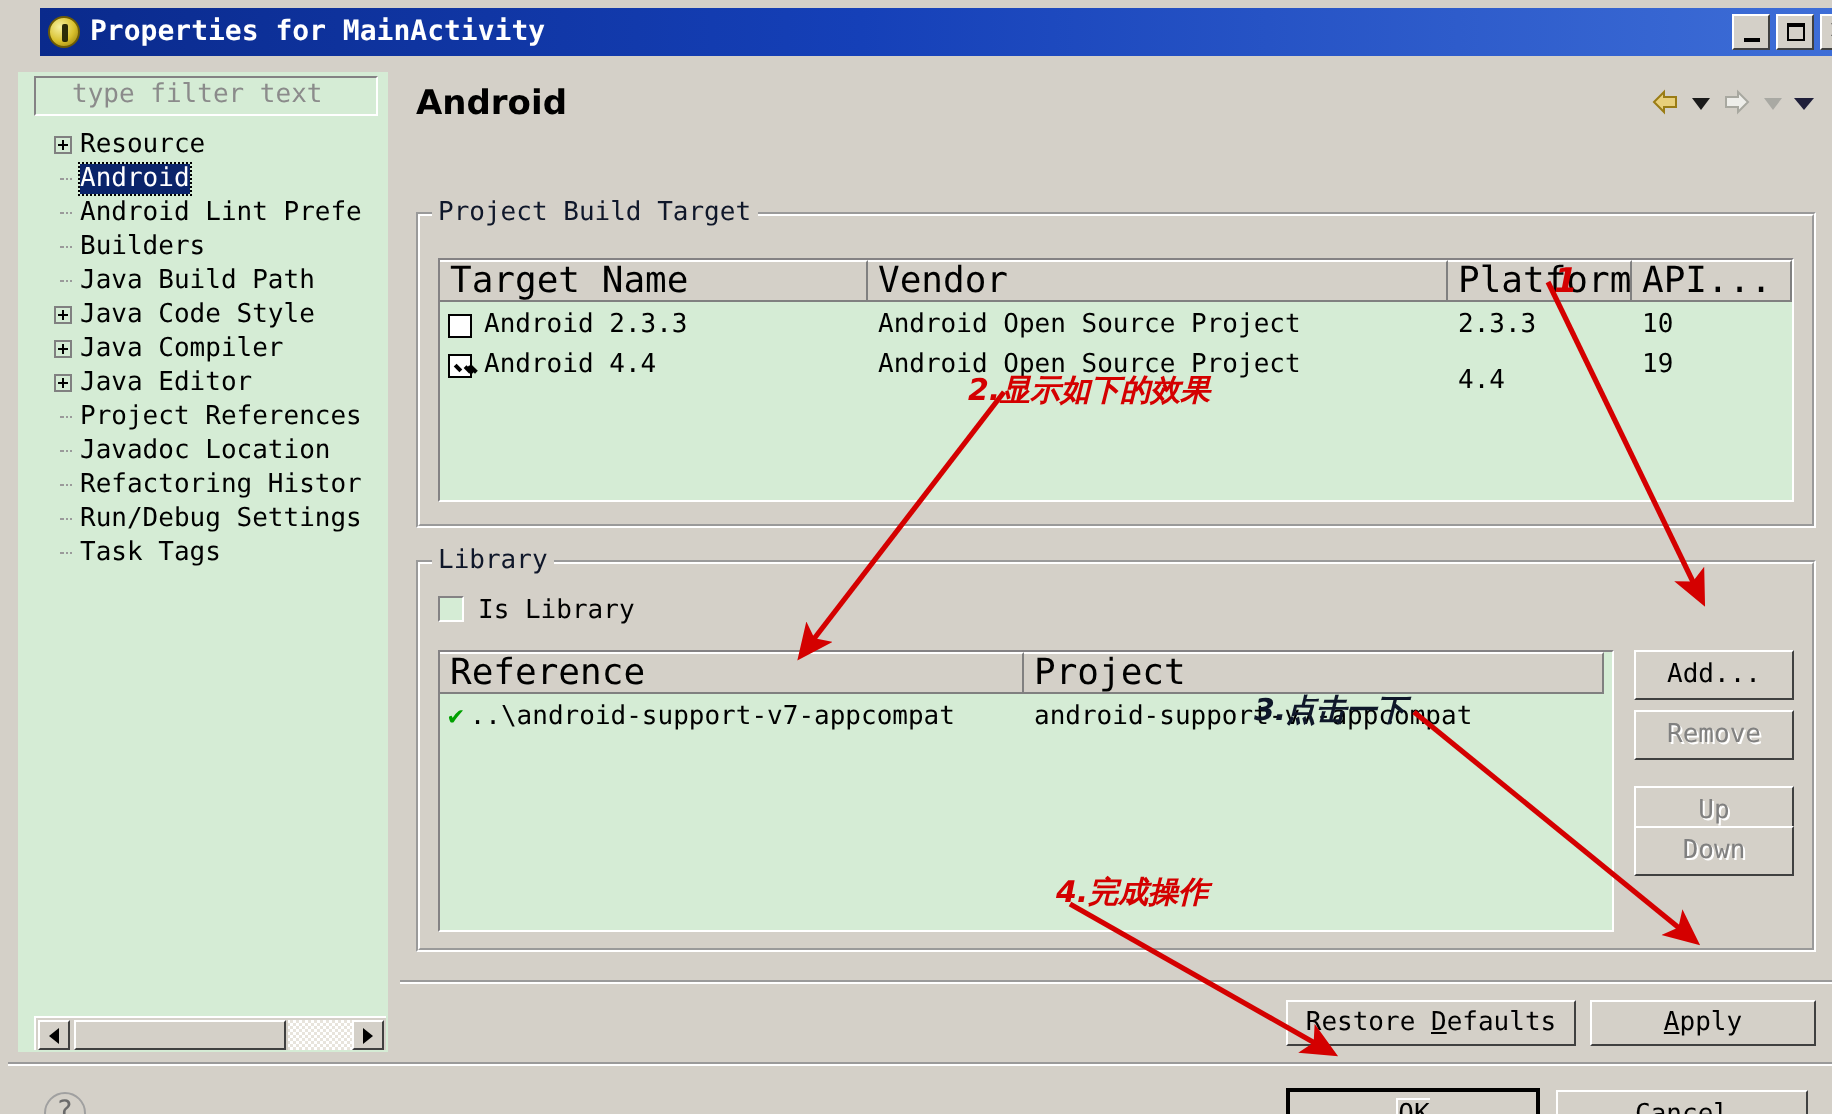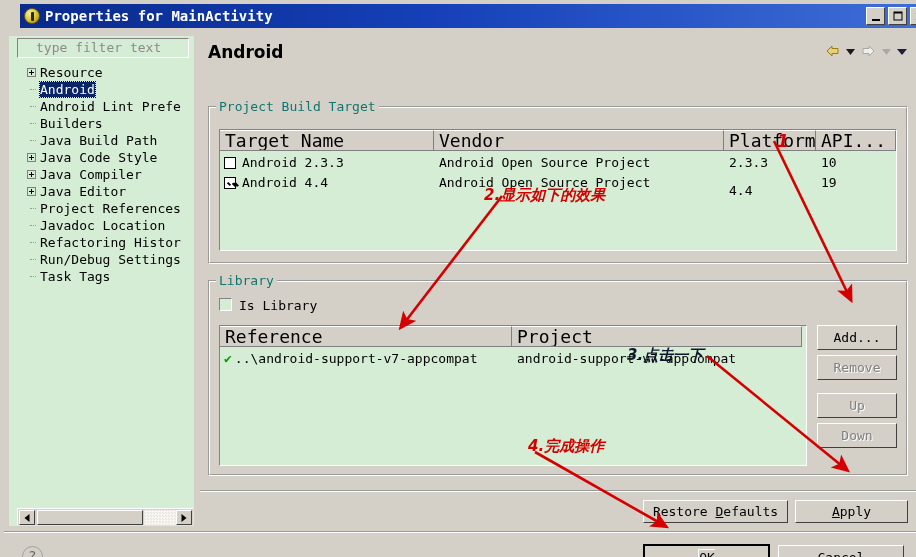--- a/index.html
+++ b/index.html
@@ -127,21 +127,21 @@
   .ni { position:relative; width:17px; height:15px; }
 
   .group {
     position:absolute; border:1px solid #ffffff;
     border-top-color:#9a9a9a; border-left-color:#9a9a9a;
   }
   .group-inner { position:absolute; inset:0; border:1px solid #9a9a9a;
      border-top-color:#ffffff; border-left-color:#ffffff; pointer-events:none; }
   .group-title {
     position:absolute; top:-8px; left:7px; background:#d4d0c8; padding:0 3px;
-    font-size:13px; color:#0f766e; font-family:"DejaVu Sans Mono","Liberation Mono",monospace;
+    font-size:13px; color:#0f172a; font-family:"DejaVu Sans Mono","Liberation Mono",monospace;
   }
 
   
   .tbl {
     position:absolute; background:#d5ecd5;
     border-top:1px solid #848284; border-left:1px solid #848284;
     border-right:1px solid #ffffff; border-bottom:1px solid #ffffff;
   }
   .thead { position:absolute; left:0; top:0; right:0; height:21px; display:flex; }
   .th {
@@ -394,21 +394,21 @@
           <div id="lib-buttons">
               <div class="btn" style="left: 608px; top: 44px; width: 80px; height: 25px;">
                 <span>Add...</span>
               </div>
               <div class="btn disabled" style="left: 608px; top: 74px; width: 80px; height: 25px;">
                 <span>Remove</span>
               </div>
               <div class="btn disabled" style="left: 608px; top: 112px; width: 80px; height: 25px;">
                 <span>Up</span>
               </div>
-              <div class="btn disabled" style="left: 608px; top: 142px; width: 80px; height: 25px;">
+              <div class="btn disabled" style="left: 608px; top: 132px; width: 80px; height: 25px;">
                 <span>Down</span>
               </div>
             </div>
         </div>
 
         <div class="sepline" style="left:0px; top:462px; width:716px;"></div>
         <div class="sepline-lo" style="left:0px; top:463px; width:716px;"></div>
 
         <div class="btn" style="left:443px; top:472px; width:145px; height:23px;">
           <span>Restore <span class="u">D</span>efaults</span>

